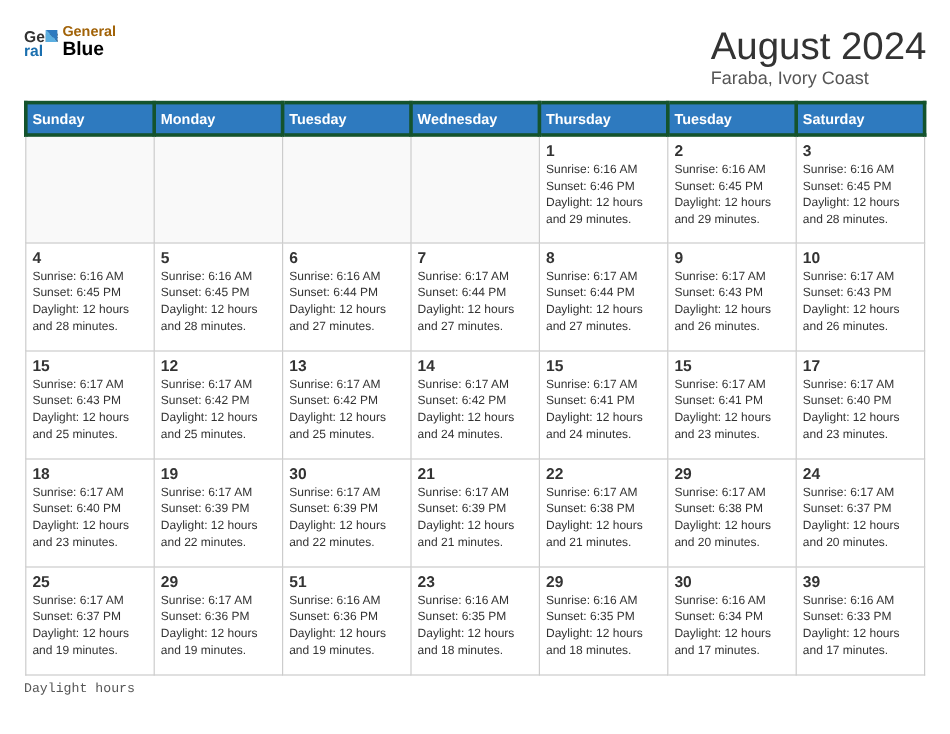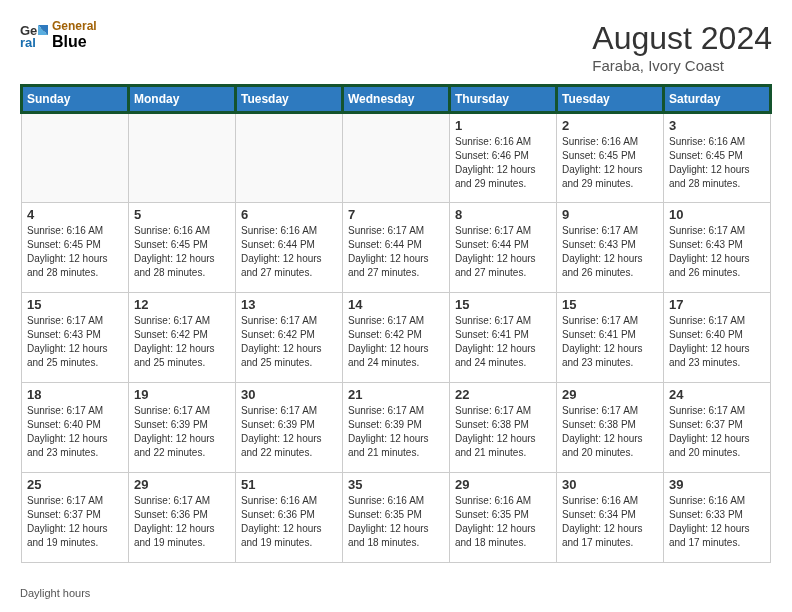--- a/index.html
+++ b/index.html
@@ -65,23 +65,24 @@
       font-size: 13px;
       font-weight: bold;
       margin-bottom: 2px;
     }
     .day-info {
       font-size: 10px;
       line-height: 1.4;
       color: #333;
     }
     .footer-note {
-      margin-top: 24px;
+      margin-top: 6px;
       font-size: 11px;
       color: #555;
+      font-family: Liberation Mono, monospace;
     }
   </style>
 </head>
 <body>
 
 <div class="header">
   <div class="logo">
     <svg class="logo-icon" viewBox="0 0 28 28">
       <text x="0" y="14" font-size="13" font-weight="bold" fill="#333">Gene</text>
       <text x="0" y="26" font-size="13" font-weight="bold" fill="#1a6faf">ral</text>
@@ -308,21 +309,21 @@
 and 19 minutes.</div>
         </td>
         <td>
           <div class="day-num">51</div>
           <div class="day-info" style="white-space: pre-line;">Sunrise: 6:16 AM
 Sunset: 6:36 PM
 Daylight: 12 hours
 and 19 minutes.</div>
         </td>
         <td>
-          <div class="day-num">35</div>
+          <div class="day-num">23</div>
           <div class="day-info" style="white-space: pre-line;">Sunrise: 6:16 AM
 Sunset: 6:35 PM
 Daylight: 12 hours
 and 18 minutes.</div>
         </td>
         <td>
           <div class="day-num">29</div>
           <div class="day-info" style="white-space: pre-line;">Sunrise: 6:16 AM
 Sunset: 6:35 PM
 Daylight: 12 hours

